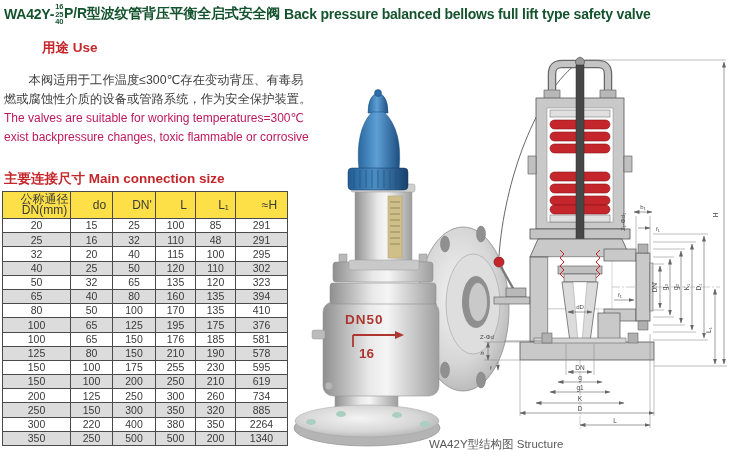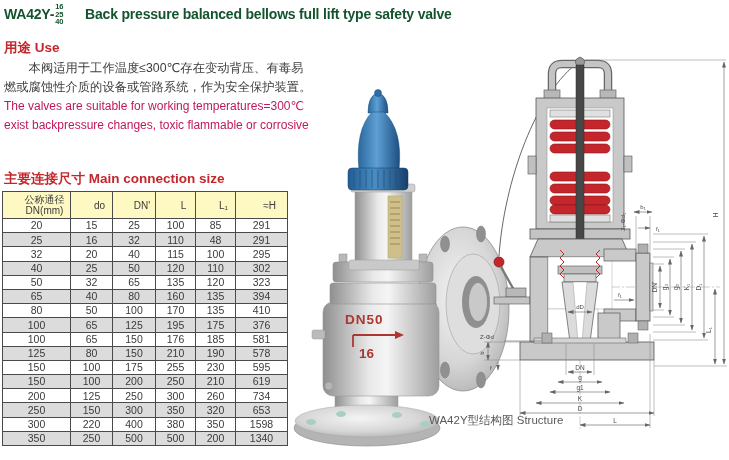--- a/index.html
+++ b/index.html
@@ -1,50 +1,51 @@
 <!DOCTYPE html>
 <html><head>
 <meta charset="utf-8">
 <style>
   html,body{margin:0;padding:0;}
   body{width:729px;height:460px;background:#ffffff;position:relative;overflow:hidden;
        font-family:"Liberation Sans","DejaVu Sans",sans-serif;-webkit-font-smoothing:antialiased;}
   .title{position:absolute;left:4px;top:3px;display:flex;align-items:center;white-space:nowrap;
          font-weight:bold;font-size:14px;color:#14532d;letter-spacing:-0.2px;}
   .stack{display:inline-flex;flex-direction:column;font-size:7.5px;line-height:7.5px;margin:0 1px;font-weight:bold;}
-  .title-en{margin-left:21px;text-align:center;}
+  .title-en{margin-left:4px;text-align:center;}
   .sec-heading{position:absolute;left:4px;color:#c5262b;font-weight:bold;font-size:13.5px;}
-  .use-heading{top:39px;}
+  .use-heading{top:39px;margin-left:38px;}
   .conn-heading{top:170px;}
   .use-text{position:absolute;left:4px;top:59px;width:294px;font-size:12.3px;line-height:19px;color:#3d3d3d;}
   .use-text .ln{white-space:nowrap;}
-  .use-text .ln.indent{text-indent:2em;}
+  .use-text .ln.indent{text-indent:2em;margin-top:12px;}
   .use-text .ln.en{color:#be185d;font-size:12px;}
   table.size-table{position:absolute;left:2px;top:191px;border-collapse:collapse;table-layout:fixed;
          font-size:10.5px;color:#3a3a3a;text-align:center;}
   table.size-table th,table.size-table td{border:1px solid #4a4a4a;padding:0;line-height:12.5px;height:13.2px;font-weight:normal;}
-  table.size-table th{background:#fef9c3;height:26px;font-size:10px;line-height:11px;padding-left:16px;}
+  table.size-table th{background:#fde047;height:26px;font-size:12px;line-height:11px;padding-left:16px;}
   table.size-table tbody tr:nth-child(even){background:#dcdcdc;}
-  .caption{position:absolute;left:429px;top:413px;font-size:11.5px;color:#5a5a5a;}
+  .caption{position:absolute;left:429px;top:437px;font-size:11.5px;color:#5a5a5a;}
   .photo{position:absolute;left:293px;top:64px;width:218px;height:386px;text-align:right;}
   .diagram{position:absolute;left:478px;top:50px;width:251px;height:390px;}
   svg{display:block;}
   .dimtxt{font-size:6.5px;fill:#4a4a4a;font-family:"Liberation Sans",sans-serif;}
   .dimtxt2{font-size:6px;fill:#4a4a4a;font-family:"Liberation Sans",sans-serif;}
 </style>
 </head>
 <body>
 
 <div class="title">
   <span>WA42Y-</span>
   <span class="stack">
     <span>16</span>
     <span>25</span>
     <span>40</span>
   </span>
+  <span>P/R型波纹管背压平衡全启式安全阀</span>
   <span class="title-en">Back pressure balanced bellows full lift type safety valve</span>
 </div>
 
 <div class="sec-heading use-heading">用途 Use</div>
 <div class="use-text">
   <div class="ln indent">本阀适用于工作温度≤300℃存在变动背压、有毒易</div>
   <div class="ln">燃或腐蚀性介质的设备或管路系统，作为安全保护装置。</div>
   <div class="ln en">The valves are suitable for working temperatures=300℃</div>
   <div class="ln en">exist backpressure changes, toxic flammable or corrosive</div>
 </div>
@@ -177,29 +178,29 @@
         <td>300</td>
         <td>260</td>
         <td>734</td>
       </tr>
       <tr>
         <td>250</td>
         <td>150</td>
         <td>300</td>
         <td>350</td>
         <td>320</td>
-        <td>653</td>
+        <td>885</td>
       </tr>
       <tr>
         <td>300</td>
         <td>220</td>
         <td>400</td>
         <td>380</td>
         <td>350</td>
-        <td>1598</td>
+        <td>2264</td>
       </tr>
       <tr>
         <td>350</td>
         <td>250</td>
         <td>500</td>
         <td>500</td>
         <td>200</td>
         <td>1340</td>
       </tr>
     </tbody>

